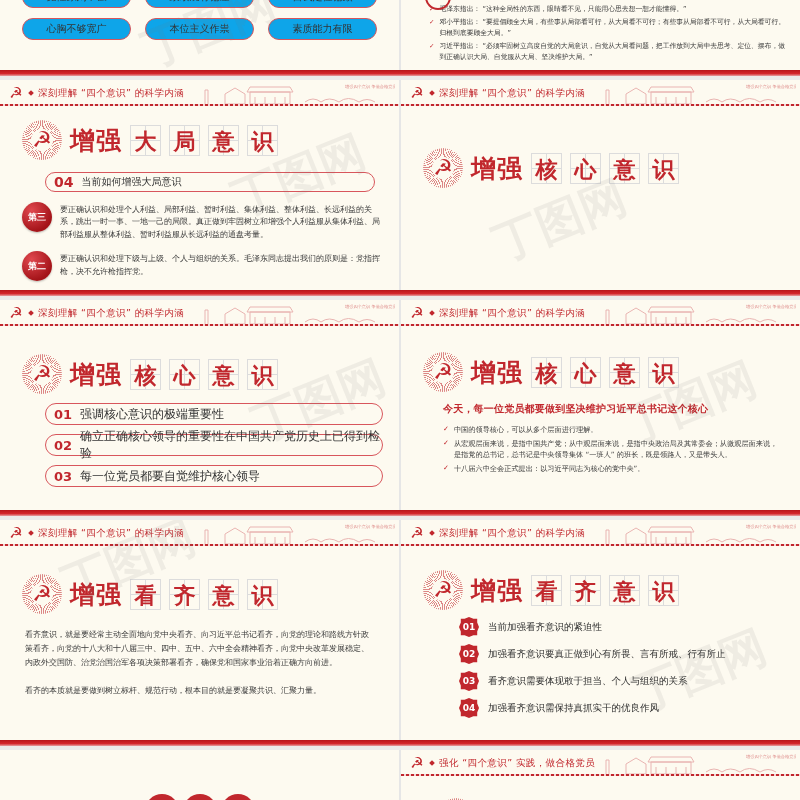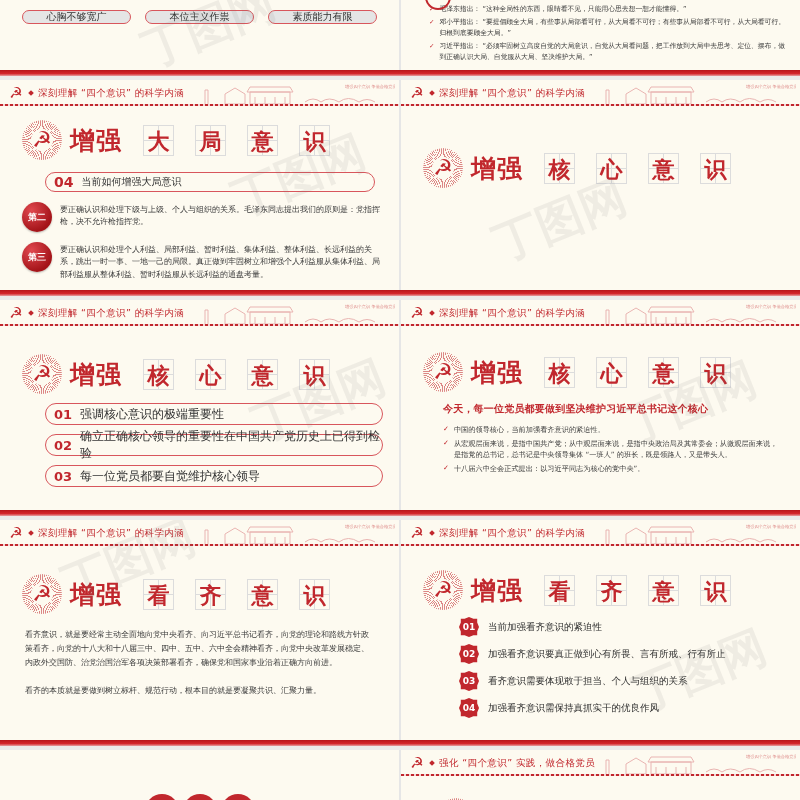--- a/index.html
+++ b/index.html
@@ -90,21 +90,21 @@
     background:
       repeating-conic-gradient(from 0deg,
         rgba(193,39,45,.55) 0deg 2.2deg,
         rgba(193,39,45,0) 2.2deg 6deg);
     -webkit-mask: radial-gradient(circle, transparent 38%, #000 40%);
             mask: radial-gradient(circle, transparent 38%, #000 40%);
   }
   .emblem-big .hammer {
     font-size: 22px; line-height: 40px;
   }
-  .big-title { display: flex; align-items: baseline; gap: 18px; }
+  .big-title { display: flex; align-items: baseline; gap: 5px; }
   .bt-lead {
     color: #c1272d;
     font-size: 25px;
     font-weight: bold;
     letter-spacing: 1px;
   }
   .bt-box {
     color: #c1272d;
     font-size: 22px;
     font-weight: bold;
@@ -235,26 +235,26 @@
 
   
   .pill-grid {
     display: grid;
     grid-template-columns: repeat(3, 1fr);
     gap: 10px 14px;
     padding: 0 22px;
     margin-top: -14px;
   }
   .oval {
-    height: 14px;
+    height: 22px;
     border: 1px solid #d8565c;
     border-radius: 12px;
     display: flex; align-items: center; justify-content: center;
     font-size: 10px; color: #333;
-    background: #e5e5e5;
+    background: #0ea5e9;
   }
 
   
   .quote-list { padding: 4px 12px 0 28px; }
   .quote-item {
     display: flex; gap: 5px;
     font-size: 6.8px; line-height: 1.7; color: #3a3a3a;
     margin-bottom: 1px;
   }
   .quote-item .ck { color: #c1272d; flex-shrink: 0; font-size: 6.5px; }
@@ -376,26 +376,26 @@
         <span class="bt-box">识</span>
       </span>
     </div>
 
     <div class="pill-bar">
       <span class="pill-num">04</span>
       <span class="pill-text">当前如何增强大局意识</span>
     </div>
 
     <div class="badge-item">
+      <span class="badge-circ">第三</span>
+      <span class="badge-text">要正确认识和处理个人利益、局部利益、暂时利益、集体利益、整体利益、长远利益的关系，跳出一时一事、一地一己的局限。真正做到牢固树立和增强个人利益服从集体利益、局部利益服从整体利益、暂时利益服从长远利益的通盘考量。</span>
+    </div>
+    <div class="badge-item">
       <span class="badge-circ">第二</span>
       <span class="badge-text">要正确认识和处理下级与上级、个人与组织的关系。毛泽东同志提出我们的原则是：党指挥枪，决不允许枪指挥党。</span>
-    </div>
-    <div class="badge-item">
-      <span class="badge-circ">第三</span>
-      <span class="badge-text">要正确认识和处理个人利益、局部利益、暂时利益、集体利益、整体利益、长远利益的关系，跳出一时一事、一地一己的局限。真正做到牢固树立和增强个人利益服从集体利益、局部利益服从整体利益、暂时利益服从长远利益的通盘考量。</span>
     </div>
   </div>
 
   <div class="col-gap"></div>
 
   <div class="slide">
     <div class="s-head">
       <span class="emblem-small">
         <span class="hammer">☭</span>
       </span>
@@ -515,21 +515,21 @@
         <span class="bt-box">心</span>
         <span class="bt-box">意</span>
         <span class="bt-box">识</span>
       </span>
     </div>
 
     <div class="red-head">今天，每一位党员都要做到坚决维护习近平总书记这个核心</div>
     <div class="check-list">
       <div class="check-item">
         <span class="ck">✓</span>
-        <span>中国的领导核心，当前加强看齐意识的紧迫性。</span>
+        <span>中国的领导核心，可以从多个层面进行理解。</span>
       </div>
       <div class="check-item">
         <span class="ck">✓</span>
         <span>从宏观层面来说，是指中国共产党；从中观层面来说，是指中央政治局及其常委会；从微观层面来说，是指党的总书记，总书记是中央领导集体 “一班人” 的班长，既是领路人，又是带头人。</span>
       </div>
       <div class="check-item">
         <span class="ck">✓</span>
         <span>十八届六中全会正式提出：以习近平同志为核心的党中央”。</span>
       </div>
     </div>

